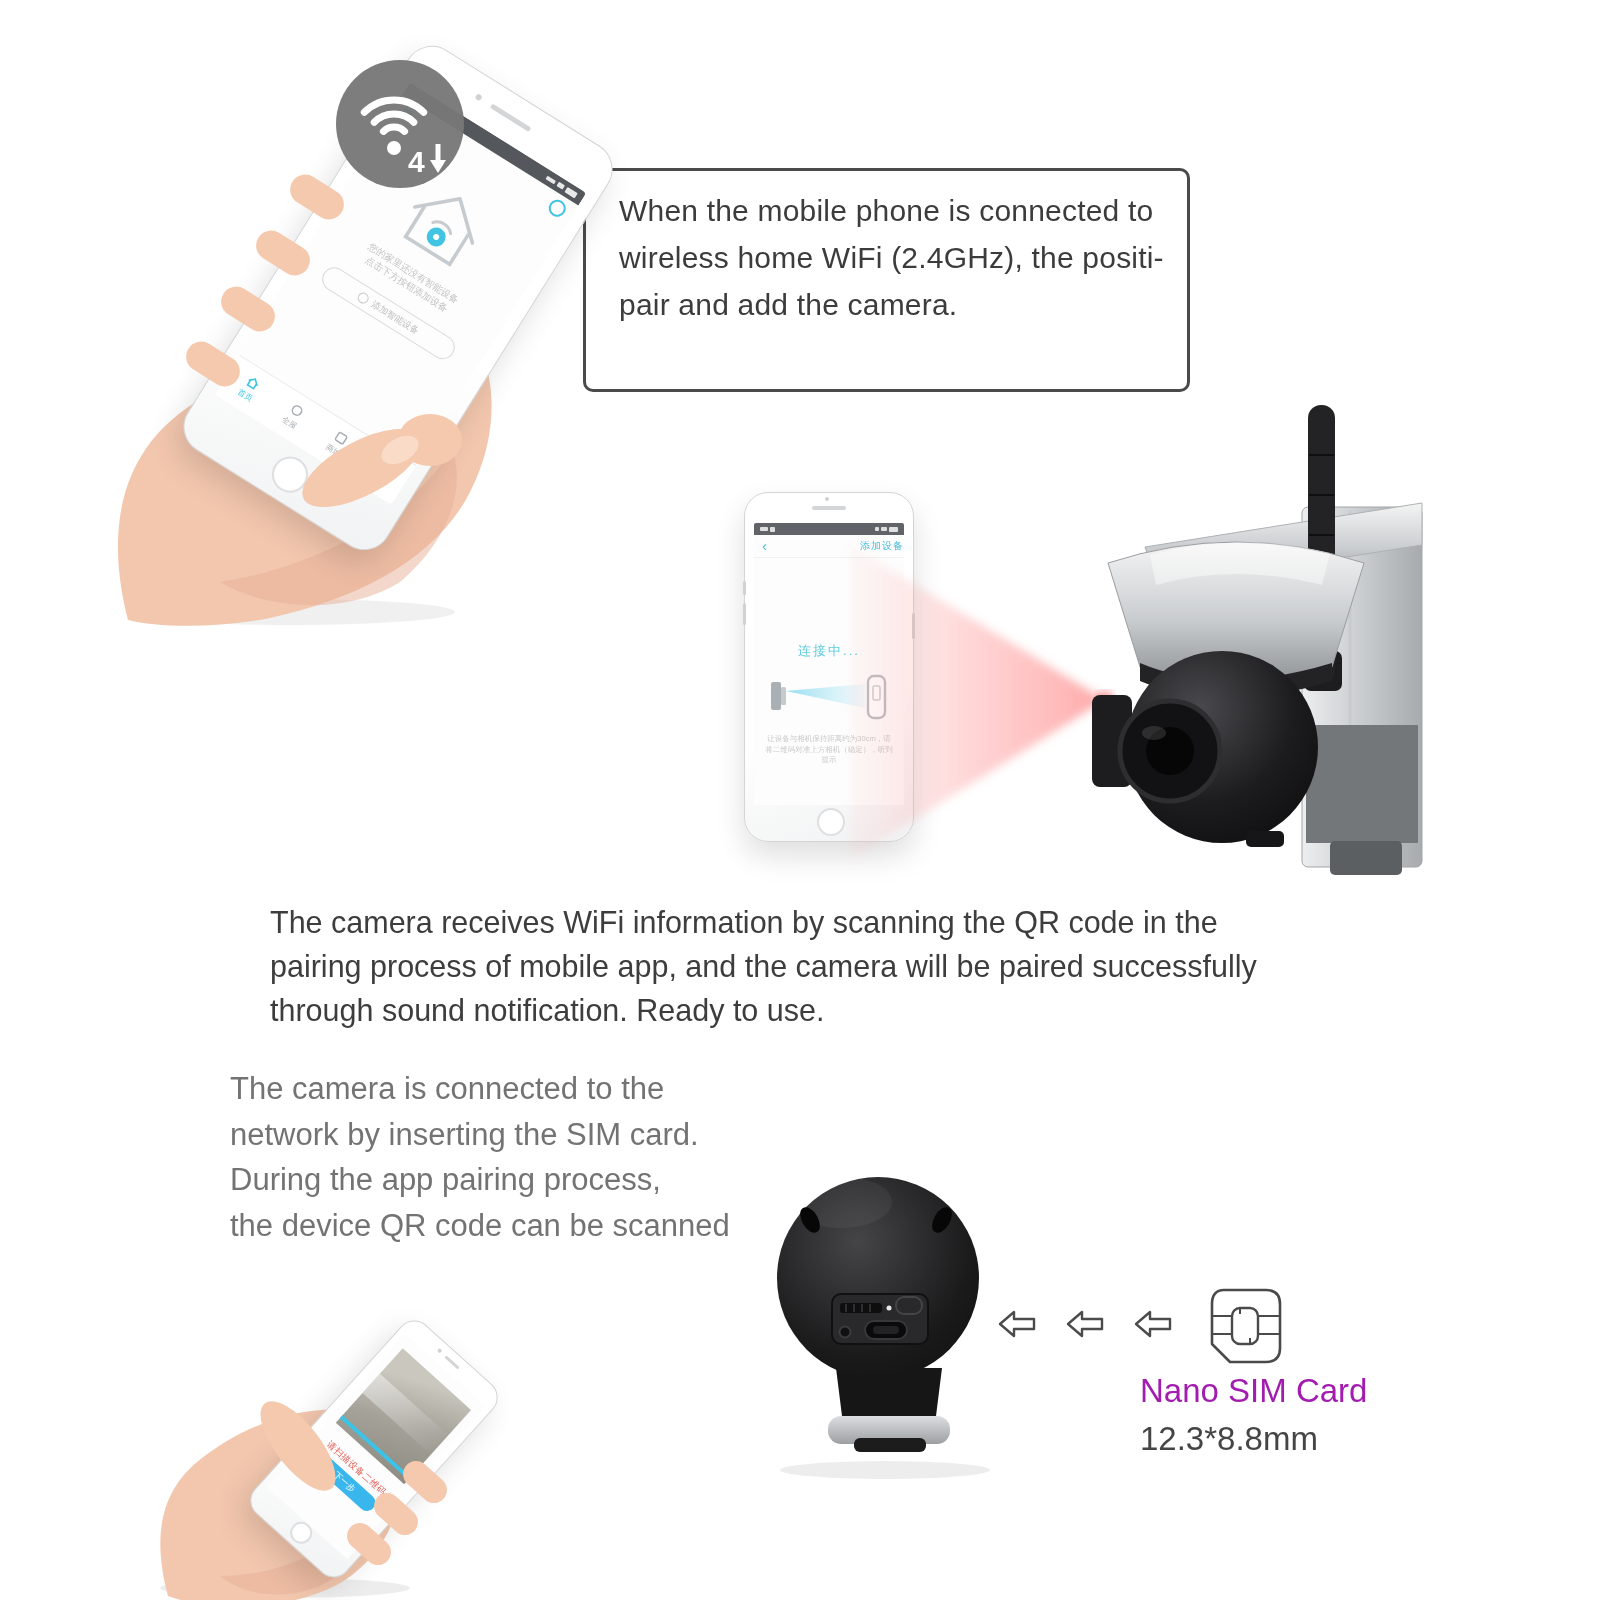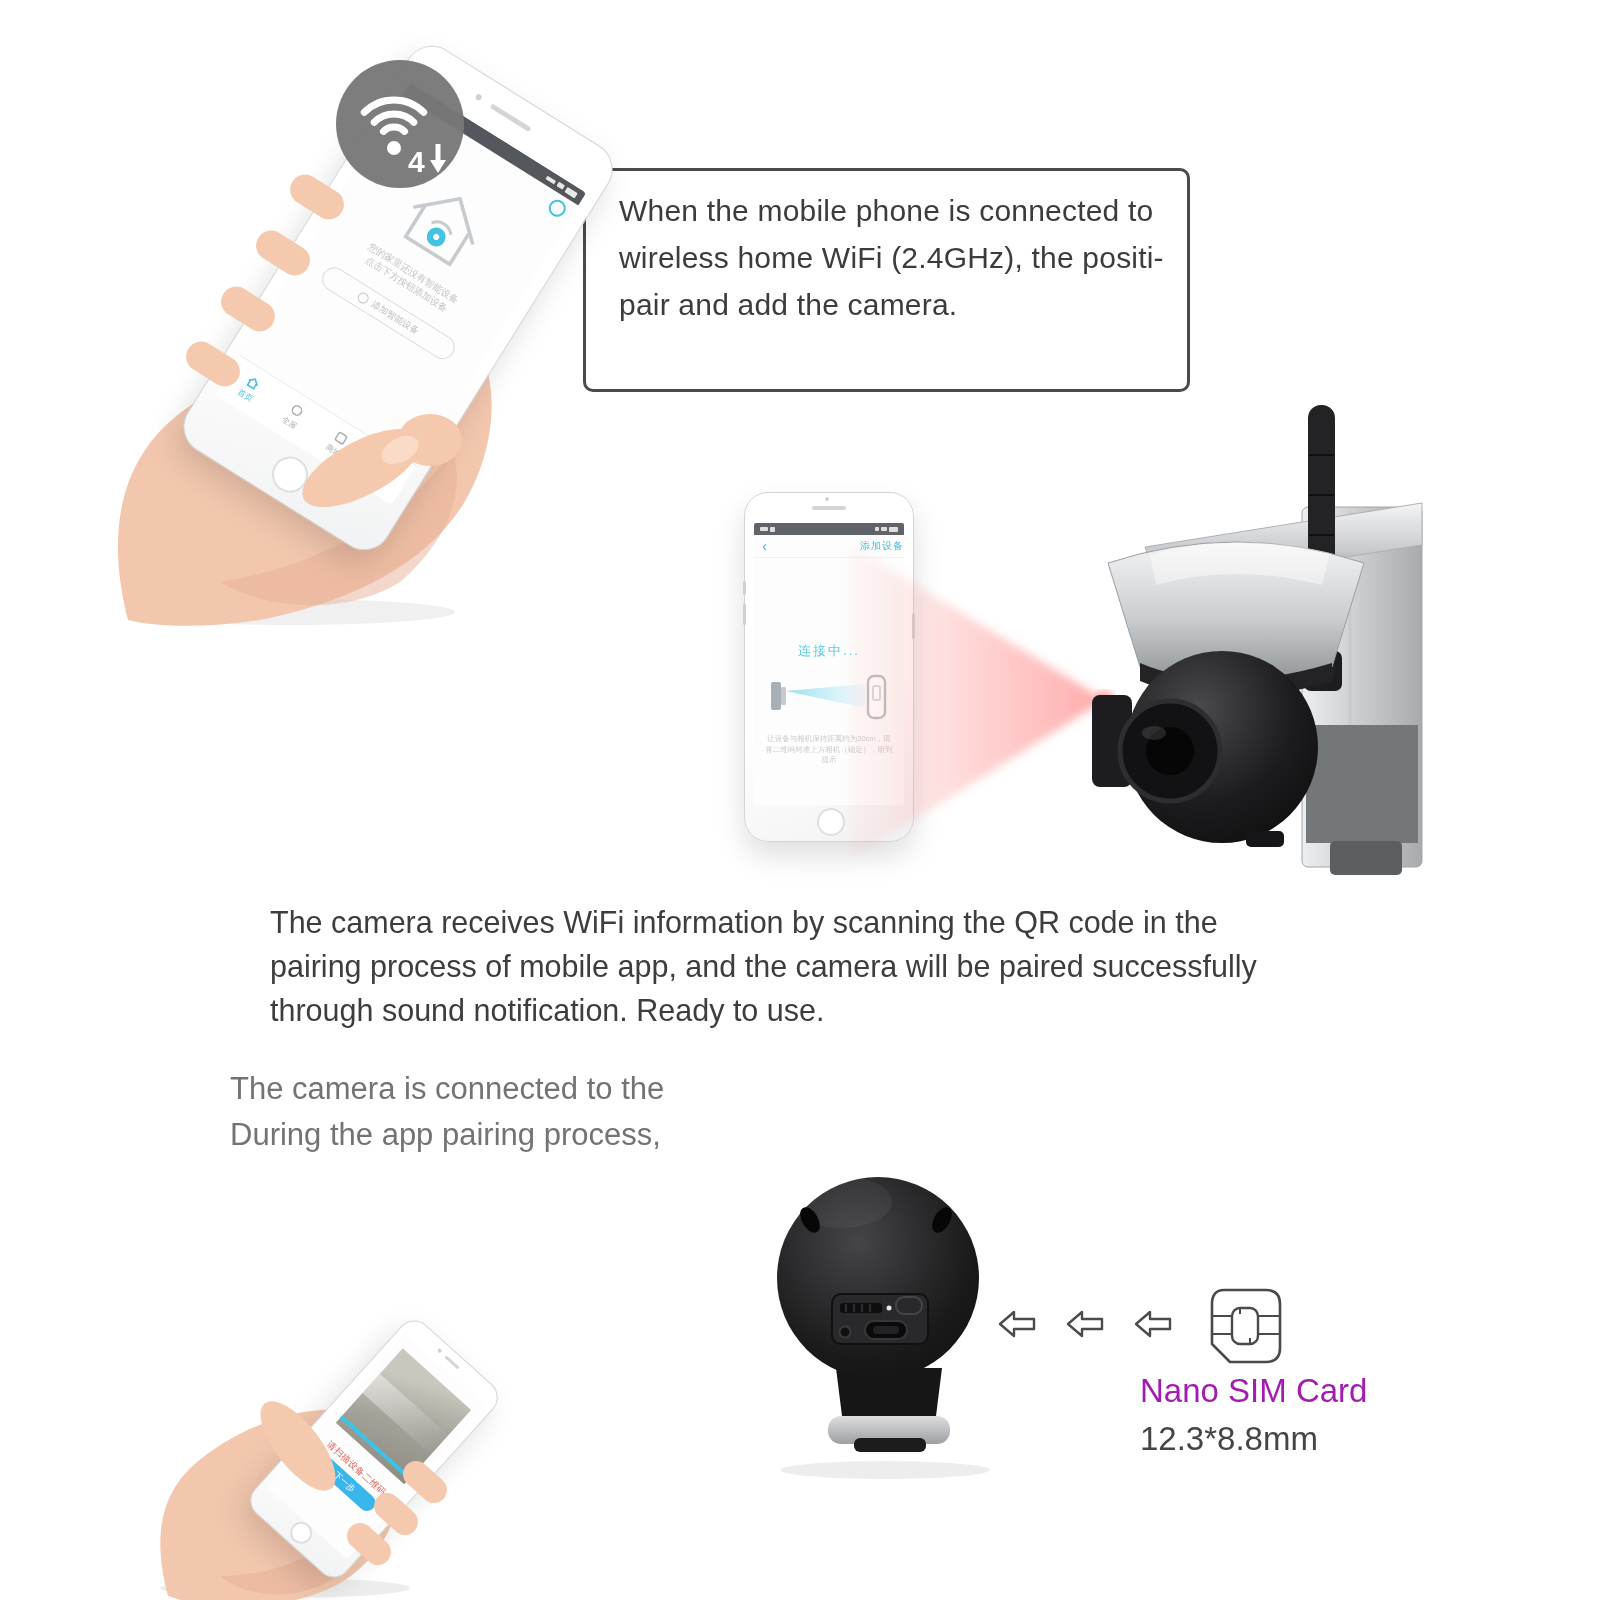--- a/index.html
+++ b/index.html
@@ -298,21 +298,23 @@
   </svg>
 
   <div class="abs para-mid">
     <p>The camera receives WiFi information by scanning the QR code in the</p>
     <p>pairing process of mobile app, and the camera will be paired successfully</p>
     <p>through sound notification. Ready to use.</p>
   </div>
 
   <div class="abs para-left">
     <p>The camera is connected to the</p>
+    <p>network by inserting the SIM card.</p>
     <p>During the app pairing process,</p>
+    <p>the device QR code can be scanned</p>
   </div>
 
   <svg class="abs z1" style="left:150px;top:1340px" width="330" height="260" viewBox="0 0 330 260">
     <ellipse cx="135" cy="248" rx="125" ry="10" fill="rgba(0,0,0,.07)"></ellipse>
     <path d="M18,256 C2,196 10,150 52,118 C96,84 150,66 196,70 C228,74 246,92 250,120
              C256,168 236,214 192,242 C140,272 60,272 18,256 Z" fill="#f3c7ae"></path>
     <path d="M70,236 C130,236 190,210 222,160 C232,196 210,226 170,246 C130,262 92,254 70,236 Z" fill="#e5b096" opacity=".5"></path>
   </svg>
 
   <div class="phone phone-bot">

